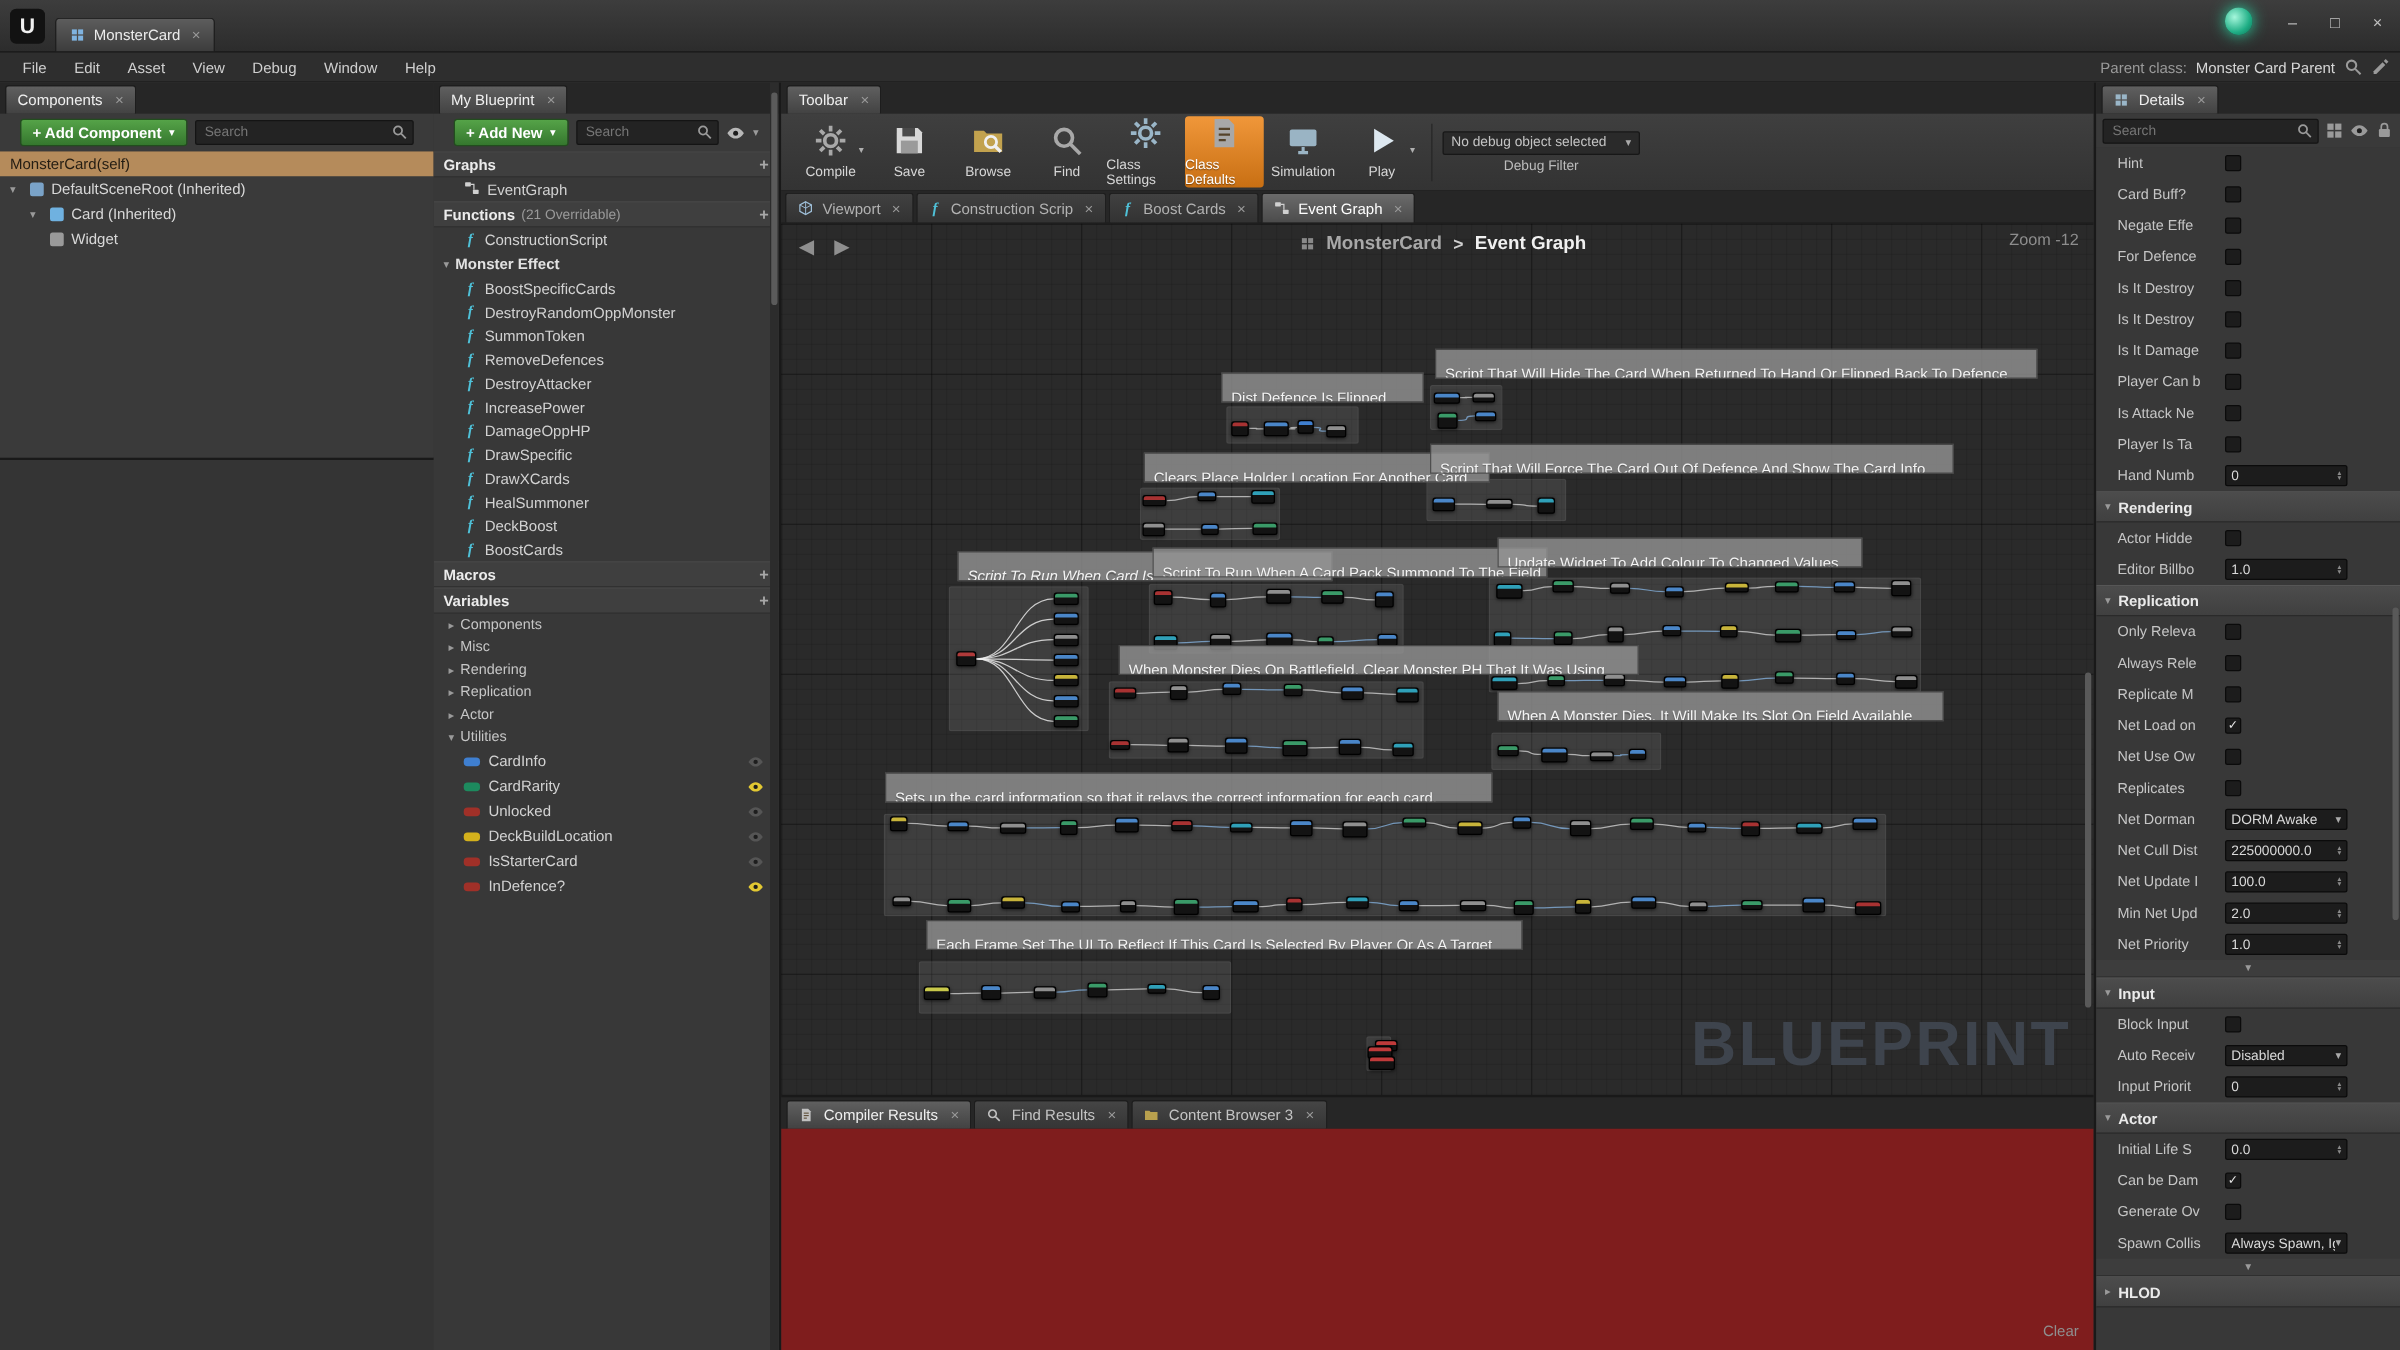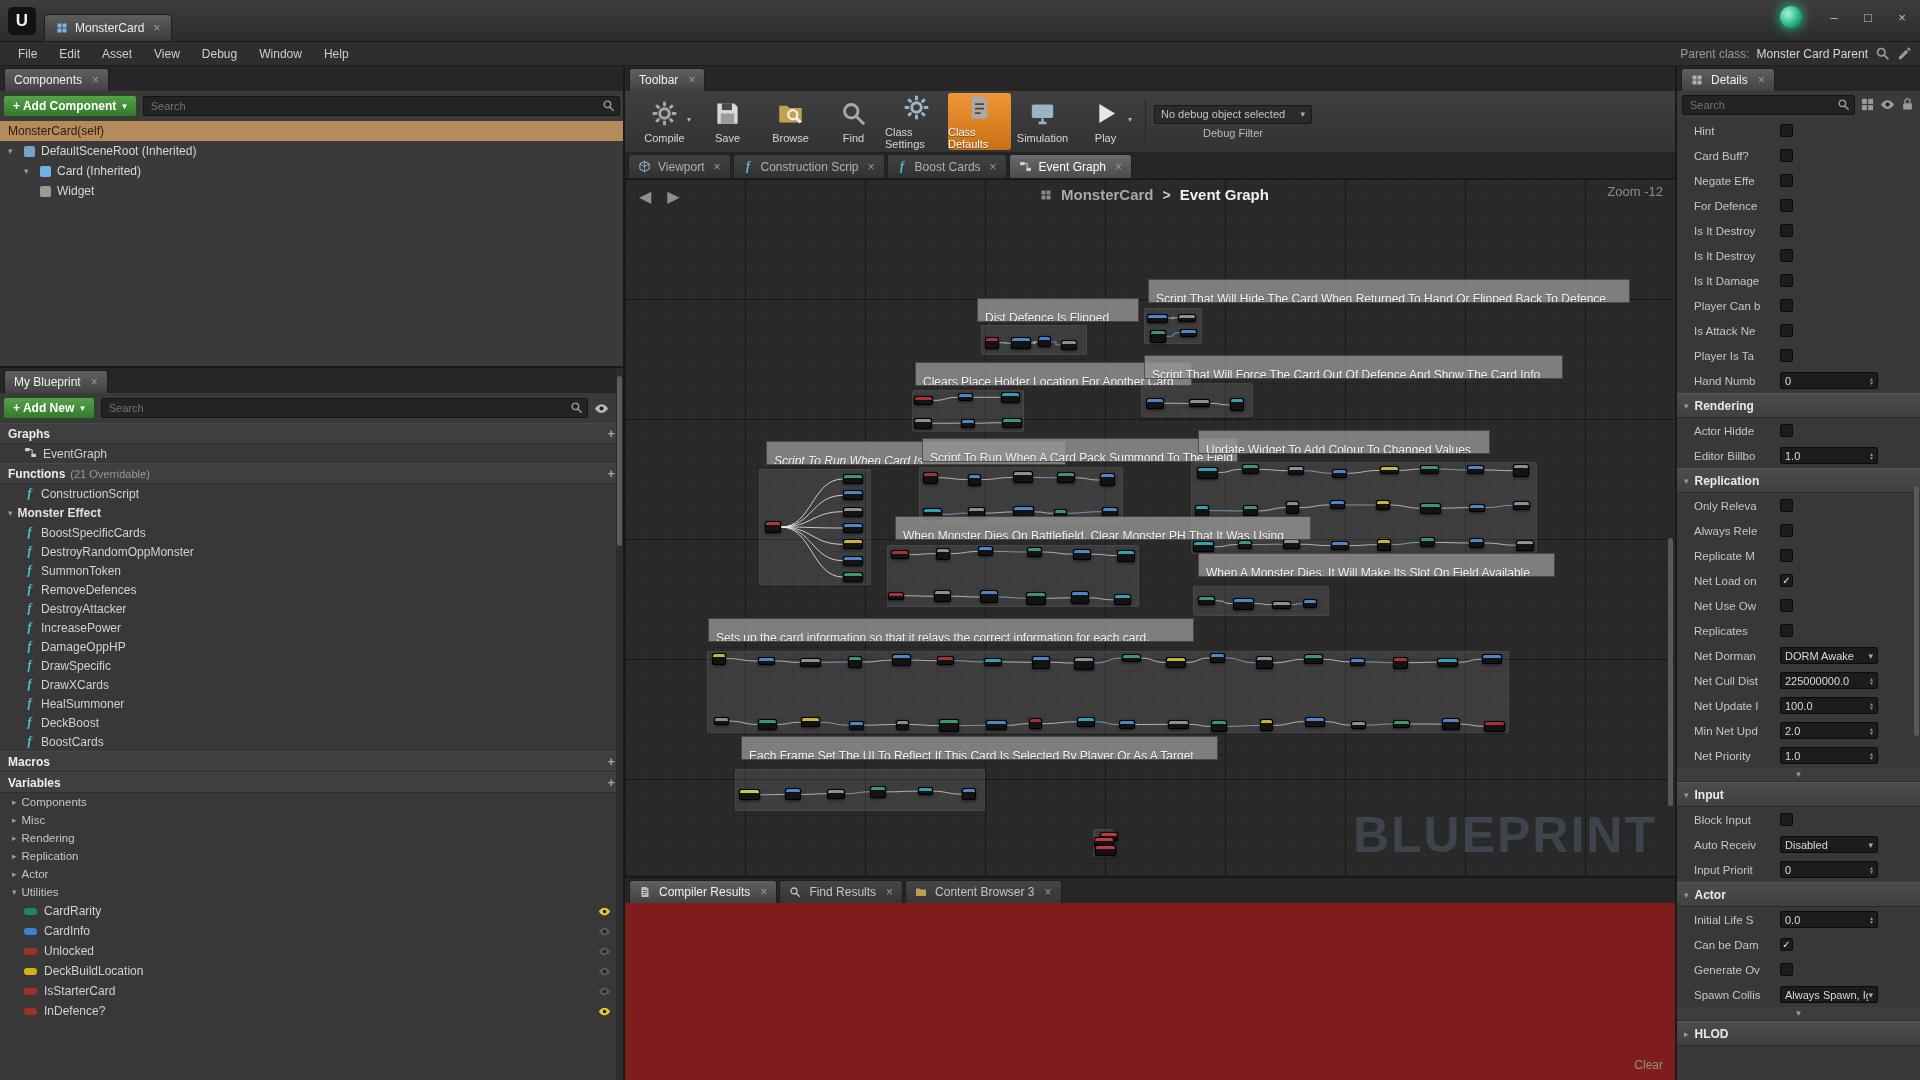--- a/index.html
+++ b/index.html
@@ -15,28 +15,28 @@
 .orb{width:22px;height:22px;border-radius:50%;background:radial-gradient(circle at 35% 35%,#a5f7dc,#1fae85 60%,#0b6b50);box-shadow:0 0 12px #27d3a0;margin-right:6px}
 
 #menubar{height:24px;background:#2e2e2e;display:flex;align-items:center;justify-content:space-between;padding:0 8px;border-bottom:1px solid #1e1e1e}
 #menu-items{display:flex;gap:2px}
 .menu-item{padding:2px 10px;font-size:12px;color:#cfcfcf}
 .menu-right{display:flex;align-items:center;gap:7px;font-size:12px}
 .menu-right .pcl{color:#9a9a9a}.menu-right .pcv{color:#d6d6d6}
 .ic{display:inline-flex}.ic svg{width:15px;height:15px}.ic.sm svg{width:12px;height:12px}
 
 #main{display:flex;height:1014px}
-#left{width:625px;display:flex;flex-direction:column;background:#343434;border-right:2px solid #191919}
+#left{width:625px;display:flex;flex-direction:row;background:#343434;border-right:2px solid #191919}
 #center{width:1050px;display:flex;flex-direction:column;background:#2e2e2e}
 #right{flex:1;background:#343434;border-left:2px solid #191919;display:flex;flex-direction:column;position:relative}
 
 .panel-tabrow{height:25px;background:#262626;display:flex;align-items:flex-end;padding-left:4px;gap:2px;flex:none}
 .ptab{height:23px;display:flex;align-items:center;gap:8px;padding:0 9px;font-size:12px;color:#c4c4c4;background:linear-gradient(#454545,#353535);border:1px solid #1d1d1d;border-bottom:none;border-radius:3px 3px 0 0}
 .ptab.active{background:linear-gradient(#606060,#424242);color:#f0f0f0}
-.panel-toolbar{height:30px;display:flex;align-items:center;gap:6px;padding:4px 3px;background:#3a3a3a;flex:none}
+.panel-toolbar{height:30px;display:flex;align-items:center;gap:6px;padding:4px 16px;background:#3a3a3a;flex:none}
 .gbtn{background:linear-gradient(#55a348,#35772e);border:1px solid #224d1e;border-radius:3px;color:#fff;font-size:12px;font-weight:bold;padding:3px 9px;display:flex;gap:6px;align-items:center;white-space:nowrap}
 .bcaret{font-size:9px}
 .search{flex:1;position:relative;height:20px}
 .search input{width:100%;height:20px;background:#232323;border:1px solid #141414;border-radius:2px;color:#bbb;font-size:11px;padding:0 24px 0 7px;outline:none}
 .search .magic{position:absolute;right:5px;top:3px}.search .magic svg{width:13px;height:13px}
 .list{flex:1;overflow:hidden;background:#3a3a3a;position:relative}
 
 .crow{height:20px;display:flex;align-items:center;font-size:12px;color:#d8d8d8;gap:6px}
 .crow.sel{background:#b58b5b;color:#241d13}
 .tri{color:#9a9a9a;font-size:9px;width:10px}
@@ -342,35 +342,35 @@
             </div>
             <div class="mb-cat">
               <span class="tri2">▸</span>
               <span>Actor</span>
             </div>
             <div class="mb-cat">
               <span class="tri2">▾</span>
               <span>Utilities</span>
             </div>
             <div class="mb-var">
+              <span class="pill" style="background: rgb(63, 127, 208);"></span>
+              <span>CardInfo</span>
+              <span class="veye">
+                <svg viewBox="0 0 24 24">
+                  <path d="M1.5 12S5.5 5 12 5s10.5 7 10.5 7-4 7-10.5 7S1.5 12 1.5 12z" fill="#555"></path>
+                  <circle cx="12" cy="12" r="3.2" fill="#1d1d1d"></circle>
+                </svg>
+              </span>
+            </div>
+            <div class="mb-var">
               <span class="pill" style="background: rgb(29, 138, 94);"></span>
               <span>CardRarity</span>
               <span class="veye">
                 <svg viewBox="0 0 24 24">
                   <path d="M1.5 12S5.5 5 12 5s10.5 7 10.5 7-4 7-10.5 7S1.5 12 1.5 12z" fill="#e2c832"></path>
-                  <circle cx="12" cy="12" r="3.2" fill="#1d1d1d"></circle>
-                </svg>
-              </span>
-            </div>
-            <div class="mb-var">
-              <span class="pill" style="background: rgb(63, 127, 208);"></span>
-              <span>CardInfo</span>
-              <span class="veye">
-                <svg viewBox="0 0 24 24">
-                  <path d="M1.5 12S5.5 5 12 5s10.5 7 10.5 7-4 7-10.5 7S1.5 12 1.5 12z" fill="#555"></path>
                   <circle cx="12" cy="12" r="3.2" fill="#1d1d1d"></circle>
                 </svg>
               </span>
             </div>
             <div class="mb-var">
               <span class="pill" style="background: rgb(160, 48, 40);"></span>
               <span>Unlocked</span>
               <span class="veye">
                 <svg viewBox="0 0 24 24">
                   <path d="M1.5 12S5.5 5 12 5s10.5 7 10.5 7-4 7-10.5 7S1.5 12 1.5 12z" fill="#555"></path>

